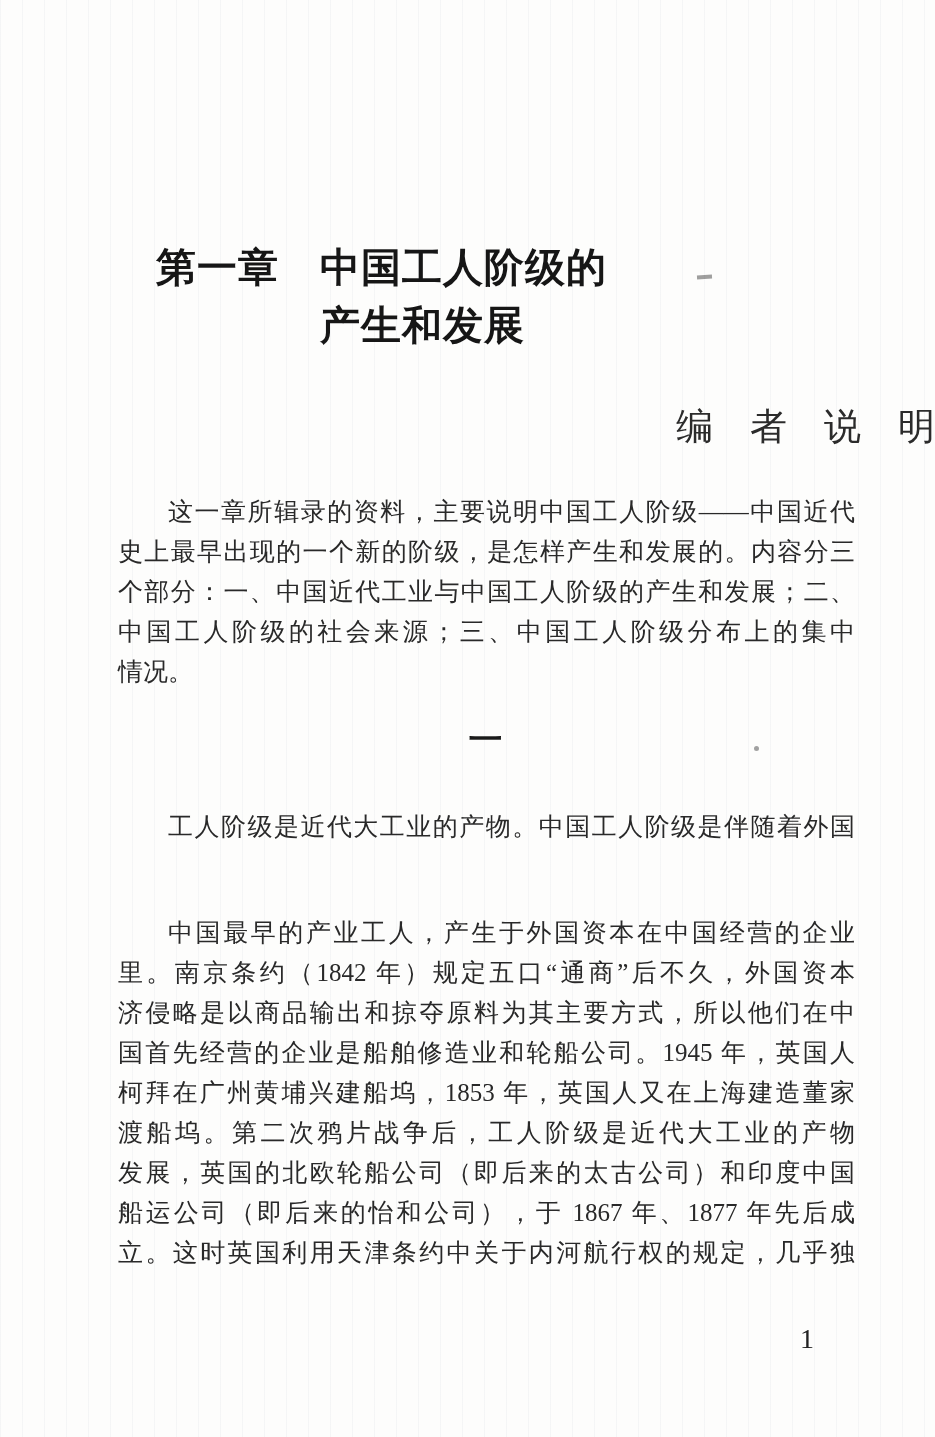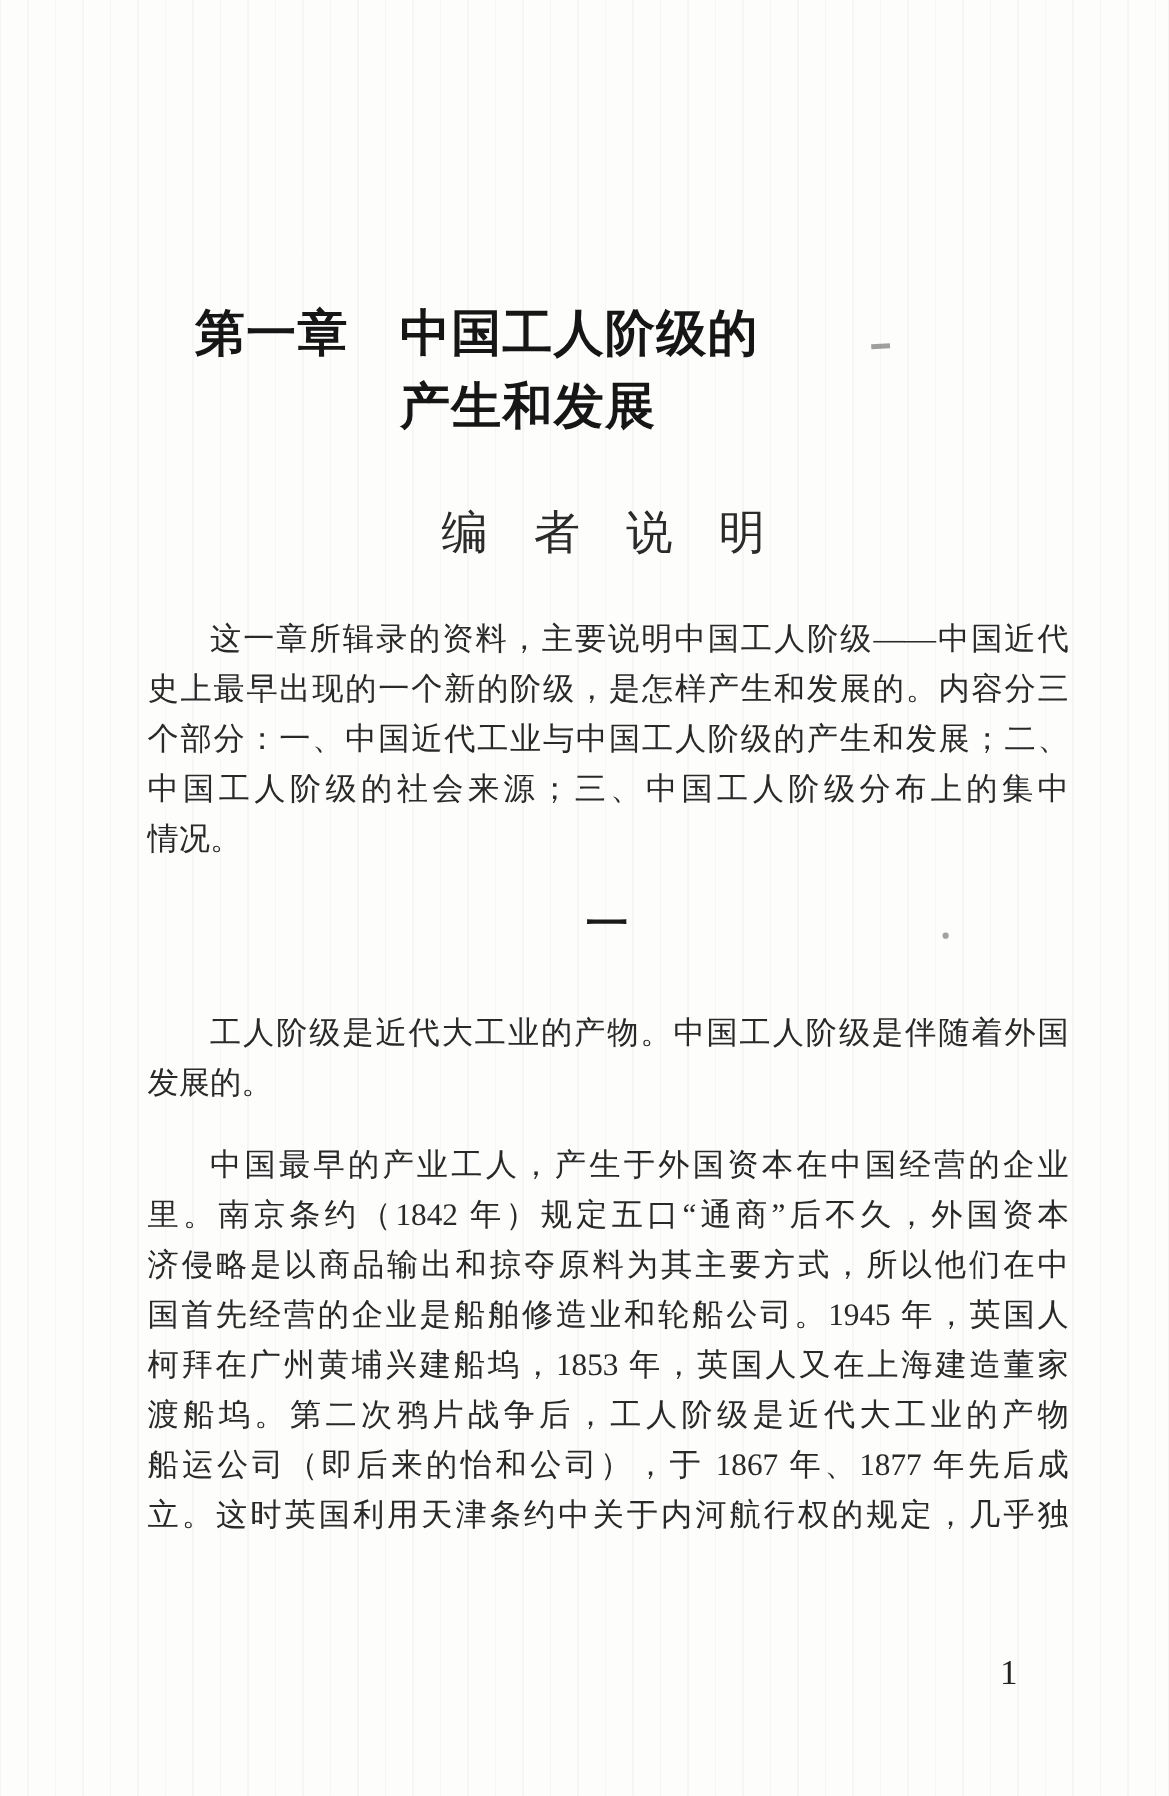--- a/index.html
+++ b/index.html
@@ -41,21 +41,21 @@
   }
   .chapter-title .t1 { padding-left: 24px; }
   .chapter-title .t2 { padding-left: 106px; }
 
   
   .note-heading {
     position: absolute;
     top: 400px;
     left: 0;
     width: 935px;
-    text-align: center;
+    text-align: right;
     padding-left: 30px;
     box-sizing: border-box;
     font-size: 37px;
     line-height: 54px;
     font-weight: 400;
     color: #2b2b2b;
     white-space: pre;
     margin: 0;
   }
 
@@ -147,29 +147,29 @@
     <div class="ln">中国工人阶级的社会来源；三、中国工人阶级分布上的集中</div>
     <div class="ln short">情况。</div>
   </div>
 
   <div class="section-num">一</div>
 
   <div class="speck-dot"></div>
 
   <div class="para body-para1">
     <div class="ln indent">工人阶级是近代大工业的产物。中国工人阶级是伴随着外国</div>
-    <div class="ln short">发展的。</div>
   </div>
 
   <div class="para body-para2">
     <div class="ln indent">中国最早的产业工人，产生于外国资本在中国经营的企业</div>
     <div class="ln">里。南京条约（1842 年）规定五口“通商”后不久，外国资本</div>
     <div class="ln">济侵略是以商品输出和掠夺原料为其主要方式，所以他们在中</div>
     <div class="ln">国首先经营的企业是船舶修造业和轮船公司。1945 年，英国人</div>
     <div class="ln">柯拜在广州黄埔兴建船坞，1853 年，英国人又在上海建造董家</div>
     <div class="ln">渡船坞。第二次鸦片战争后，工人阶级是近代大工业的产物</div>
+    <div class="ln">发展，英国的北欧轮船公司（即后来的太古公司）和印度中国</div>
     <div class="ln">船运公司（即后来的怡和公司），于 1867 年、1877 年先后成</div>
     <div class="ln">立。这时英国利用天津条约中关于内河航行权的规定，几乎独</div>
   </div>
 
   <div class="page-number">1</div>
 
 </div>
 
 </body></html>

